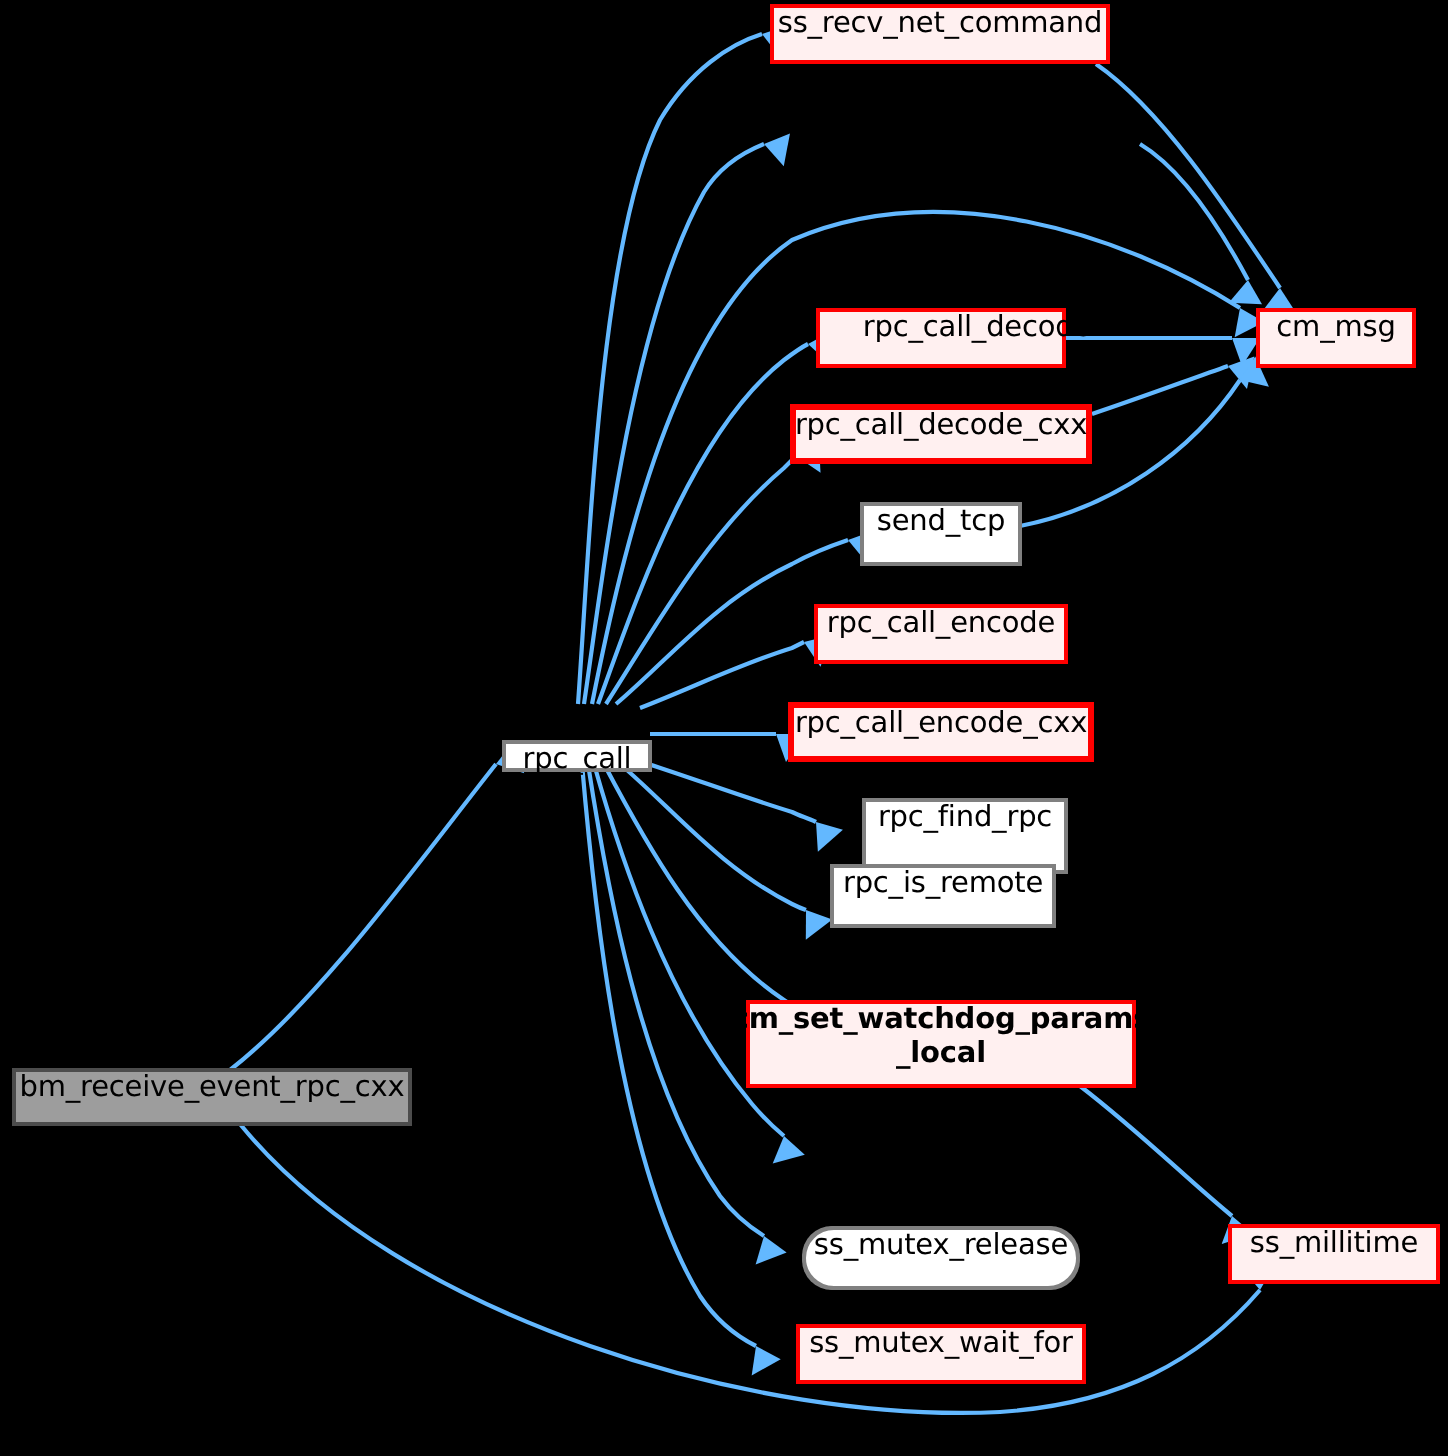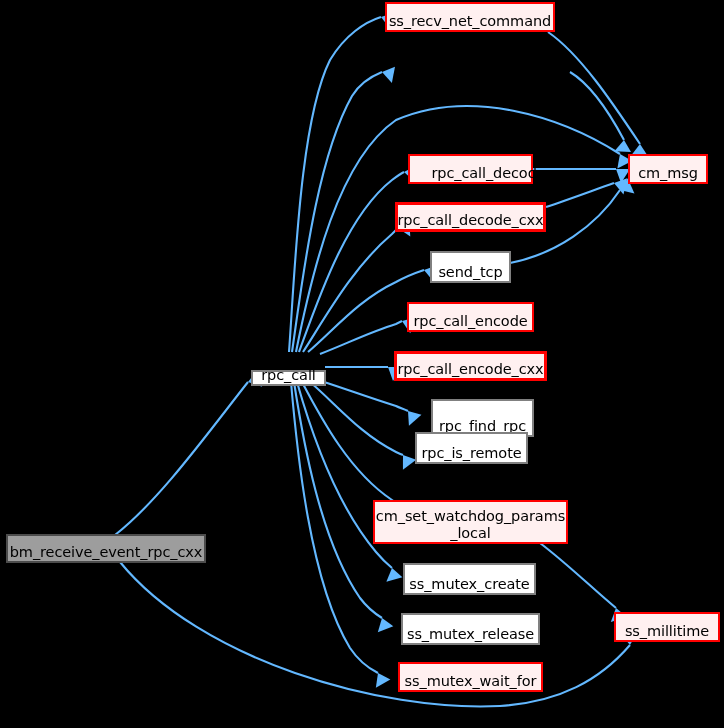--- a/index.html
+++ b/index.html
@@ -29,21 +29,21 @@
     position: absolute;
     left: 0;
     top: 0;
     width: 724px;
     height: 728px;
   }
   .node {
     position: absolute;
     box-sizing: border-box;
     display: flex;
-    align-items: flex-end;
+    align-items: flex-start;
     justify-content: center;
     text-align: center;
     font-family: "DejaVu Sans", sans-serif;
     font-size: 14.5px;
     line-height: 17px;
     color: #000000;
     white-space: pre;
     letter-spacing: -0.1px;
   }
   
@@ -186,22 +186,21 @@
       <div class="node hl" style="left: 385px; top: 2px; width: 170px; height: 30px;"><span class="label">ss_recv_net_command</span></div>
       <div class="node hl" style="left: 628px; top: 154px; width: 80px; height: 30px;"><span class="label">cm_msg</span></div>
       <div class="node hl" style="left: 408px; top: 154px; width: 125px; height: 30px; padding-left: 36px;"><span class="label">rpc_call_decode</span></div>
       <div class="node hl-bold" style="left: 395px; top: 202px; width: 151px; height: 30px;"><span class="label">rpc_call_decode_cxx</span></div>
       <div class="node plain" style="left: 431px; top: 252px; width: 79px; height: 30px;"><span class="label">send_tcp</span></div>
       <div class="node hl" style="left: 407px; top: 302px; width: 127px; height: 30px;"><span class="label">rpc_call_encode</span></div>
       <div class="node hl-bold" style="left: 394px; top: 351px; width: 153px; height: 30px;"><span class="label">rpc_call_encode_cxx</span></div>
       <div class="node plain" style="left: 252px; top: 371px; width: 73px; height: 14px;"><span class="label">rpc_call</span></div>
       <div class="node plain" style="left: 432px; top: 400px; width: 101px; height: 36px;"><span class="label">rpc_find_rpc</span></div>
       <div class="node plain" style="left: 416px; top: 433px; width: 111px; height: 30px;"><span class="label">rpc_is_remote</span></div>
-      <div class="node hl" style="left: 373px; top: 500px; width: 195px; height: 44px;"><span class="label">cm_set_watchdog_params
+      <div class="node hl" style="left: 373px; top: 500px; width: 195px; height: 44px; font-weight: bold;"><span class="label">cm_set_watchdog_params
 _local</span></div>
-      <div class="node plain" style="left: 404px; top: 564px; width: 131px; height: 30px;"><span class="label">ss_mutex_create</span></div>
-      <div class="node plain" style="left: 402px; top: 614px; width: 137px; height: 30px;"><span class="label">ss_mutex_release</span></div>
+      <div class="node plain" style="left: 402px; top: 614px; width: 137px; height: 30px; border-radius: 15px;"><span class="label">ss_mutex_release</span></div>
       <div class="node hl" style="left: 614px; top: 612px; width: 106px; height: 30px;"><span class="label">ss_millitime</span></div>
       <div class="node hl" style="left: 398px; top: 662px; width: 145px; height: 30px;"><span class="label">ss_mutex_wait_for</span></div>
       <div class="node root" style="left: 7px; top: 535px; width: 198px; height: 27px;"><span class="label">bm_receive_event_rpc_cxx</span></div>
     </div>
 
 </div>
 
 </body></html>

